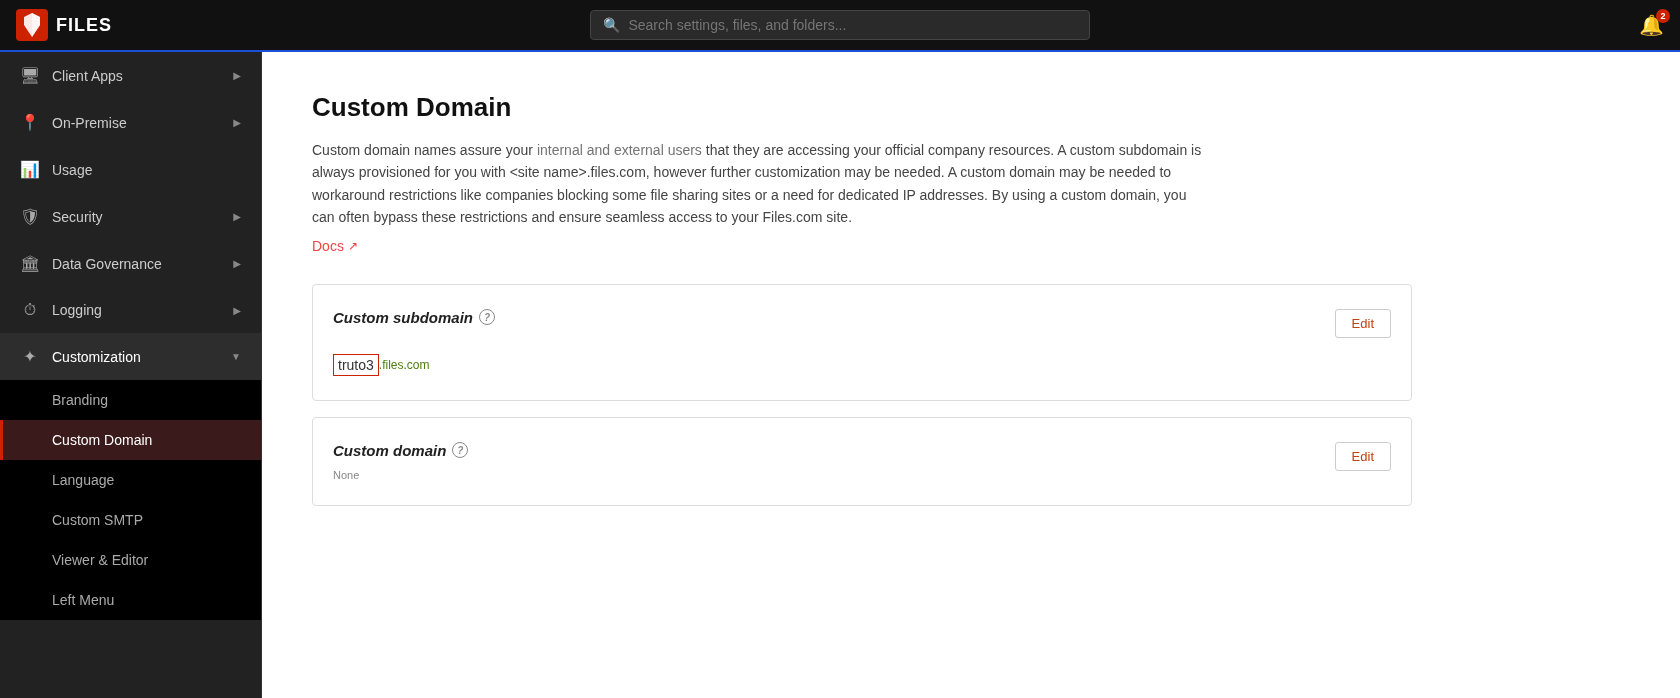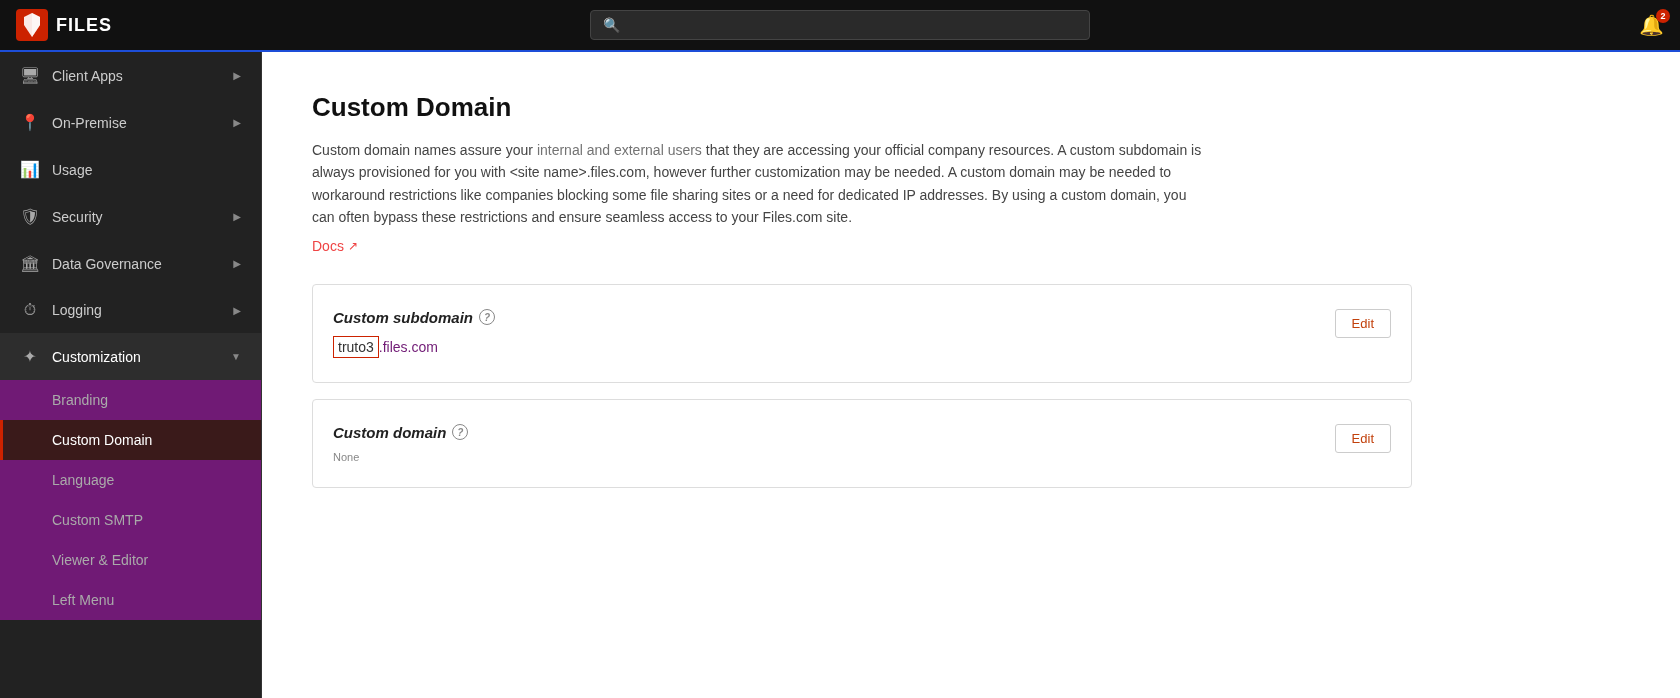--- a/index.html
+++ b/index.html
@@ -116,21 +116,21 @@
     .sidebar-item.active { background: #2d2d2d; color: #fff; }
     .sidebar-item .chevron {
       margin-left: auto;
       font-size: 10px;
       color: #888;
     }
     .sidebar-icon { font-size: 16px; color: #aaa; width: 20px; text-align: center; }
 
     
     .sidebar-sub {
-      background: #701a75;
+      background: #000000;
     }
     .sidebar-sub-item {
       display: flex;
       align-items: center;
       padding: 12px 20px 12px 52px;
       cursor: pointer;
       color: #aaa;
       font-size: 14px;
     }
     .sidebar-sub-item.active {
@@ -206,30 +206,31 @@
       color: #888;
       cursor: pointer;
     }
     .card-value {
       font-size: 14px;
       color: #333;
     }
     .subdomain-box {
       display: inline-flex;
       align-items: center;
+      margin-top: 18px;
     }
     .subdomain-highlight {
       border: 1.5px solid #cc2200;
       padding: 2px 4px;
       font-size: 14px;
       color: #333;
     }
     .subdomain-suffix {
-      font-size: 14px;
-      color: #701a75;
+      font-size: 12px;
+      color: #4d7c0f;
     }
     .card-none {
       font-size: 11px;
       color: #888;
     }
     .edit-btn {
       background: #fff;
       border: 1px solid #ccc;
       border-radius: 3px;
       padding: 6px 16px;
@@ -254,20 +255,21 @@
     <svg class="logo-icon" viewBox="0 0 32 32" fill="none">
       <rect width="32" height="32" rx="4" fill="#cc2200"></rect>
       <polygon points="8,8 16,4 24,8 24,16 16,28 8,16" fill="#fff" opacity="0.9"></polygon>
       <polygon points="16,4 24,8 24,16 16,28" fill="#fff" opacity="0.6"></polygon>
     </svg>
     <span class="logo-text">FILES</span>
   </div>
   <div class="search-bar">
     <div class="search-input-wrap">
       <span class="search-icon-char">🔍</span>
+      <input type="text" placeholder="Search settings, files, and folders..." style="">
     </div>
   </div>
   <div class="header-right">
     <div class="bell-wrap">
       <span class="bell-icon">🔔</span>
       <span class="bell-badge">2</span>
     </div>
   </div>
 </div>
 

